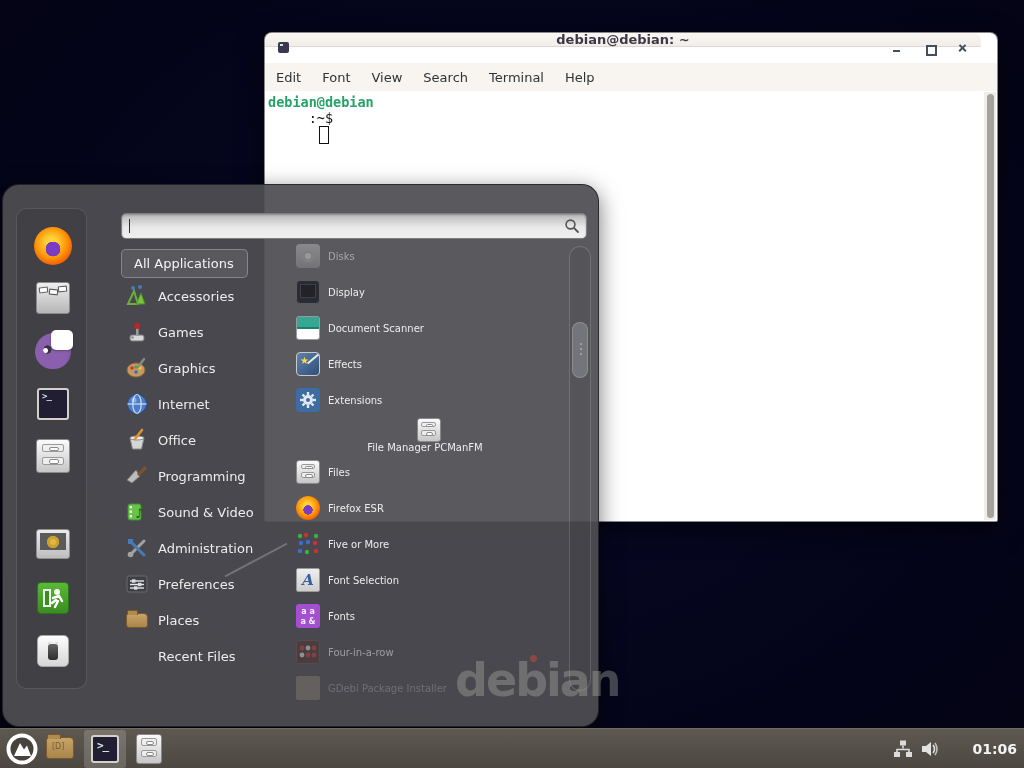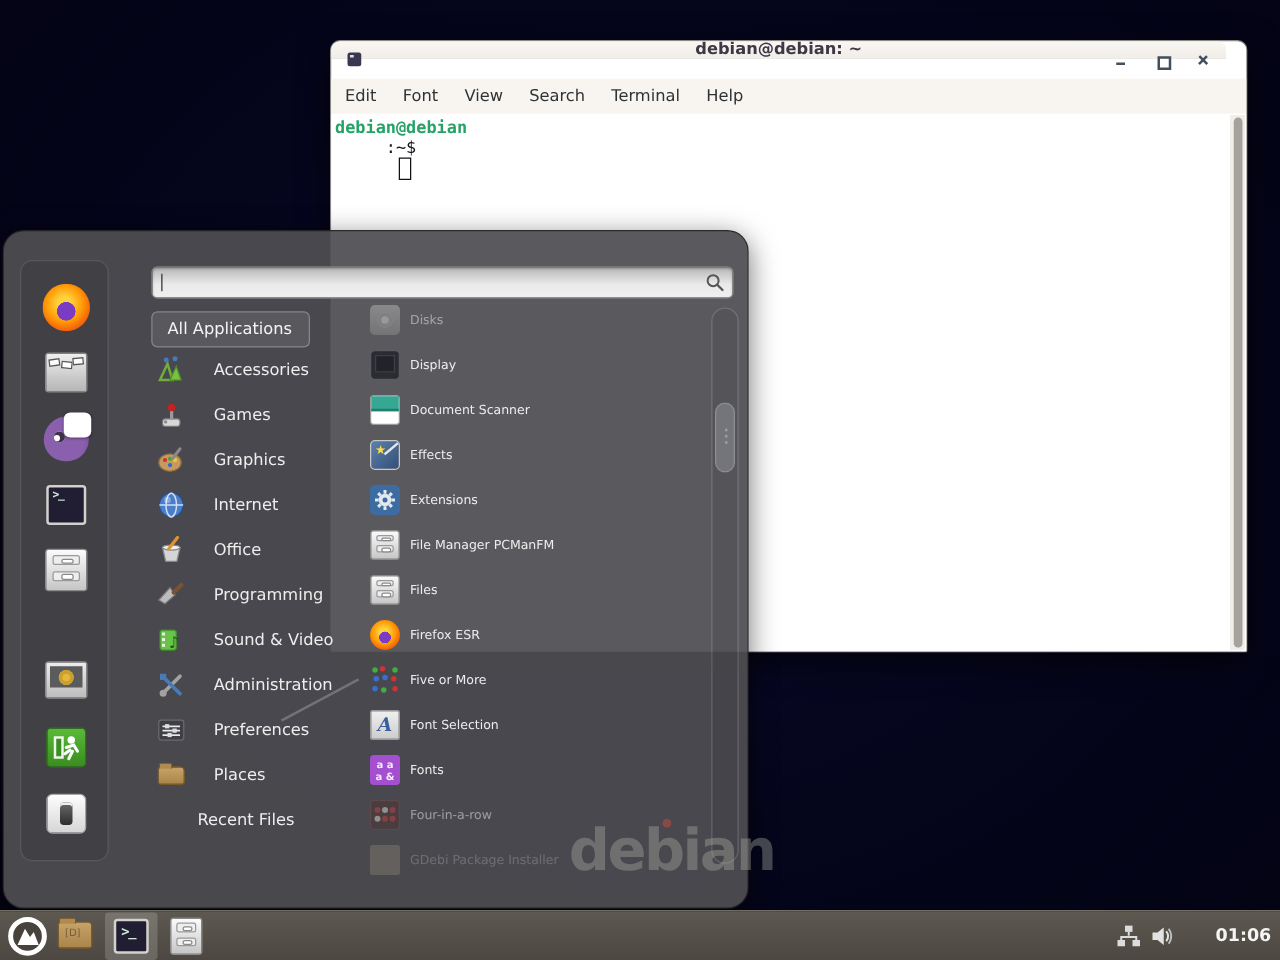--- a/index.html
+++ b/index.html
@@ -54,21 +54,21 @@
   .fake-caret { position:absolute; left:8px; top:6px; width:1px; height:14px; background:#333; }
   .mag { position:absolute; right:7px; top:5px; width:16px; height:16px; }
 
   .allapps { position:absolute; left:118px; top:64px; width:127px; height:29px;
              background:rgba(255,255,255,.09); border:1px solid rgba(255,255,255,.28);
              border-radius:5px; display:flex; align-items:center; padding-left:12px;
              font-size:13px; color:#f4f4f4; cursor:pointer; }
 
   .crow { position:absolute; left:118px; width:150px; height:36px; display:flex; align-items:center; cursor:pointer; }
   .crow .ci { width:24px; height:24px; margin-left:4px; position:relative; flex:0 0 24px; }
-  .crow .lbl { margin-left:22px; font-size:13px; }
+  .crow .lbl { margin-left:9px; font-size:13px; }
   .crow.noicon .lbl { margin-left:37px; }
 
   .arow { position:absolute; left:278px; width:280px; height:36px; display:flex; align-items:center; cursor:pointer; }
   .arow .ai { width:24px; height:24px; margin-left:15px; position:relative; flex:0 0 24px; }
   .arow .lbl { margin-left:8px; font-size:10px; }
   .dim50 { opacity:.5; } .dim22 { opacity:.22; }
 
   .apps-scroll { position:absolute; left:566px; top:61px; width:22px; height:445px;
                  border:1px solid rgba(255,255,255,.16); border-radius:11px; background:rgba(0,0,0,.05); }
   .apps-thumb { position:absolute; left:2px; top:75px; width:16px; height:56px;
@@ -355,21 +355,21 @@
           <line x1="4" y1="12" x2="7" y2="12"></line>
             <line x1="17" y1="12" x2="20" y2="12"></line>
           <line x1="6.5" y1="6.5" x2="8.5" y2="8.5"></line>
             <line x1="15.5" y1="15.5" x2="17.5" y2="17.5"></line>
           <line x1="17.5" y1="6.5" x2="15.5" y2="8.5"></line>
             <line x1="8.5" y1="15.5" x2="6.5" y2="17.5"></line>
         </g>
       </svg></span>
     <span class="lbl">Extensions</span>
   </div>
-  <div class="arow" style="top:233px;">
+  <div class="arow" style="top:233px;flex-direction:column;">
     <span class="ai ic-cab">
         <div class="dr d1"></div>
         <div class="dr d2"></div>
       </span>
     <span class="lbl">File Manager PCManFM</span>
   </div>
   <div class="arow" style="top:269px;">
     <span class="ai ic-cab">
         <div class="dr d1"></div>
         <div class="dr d2"></div>

